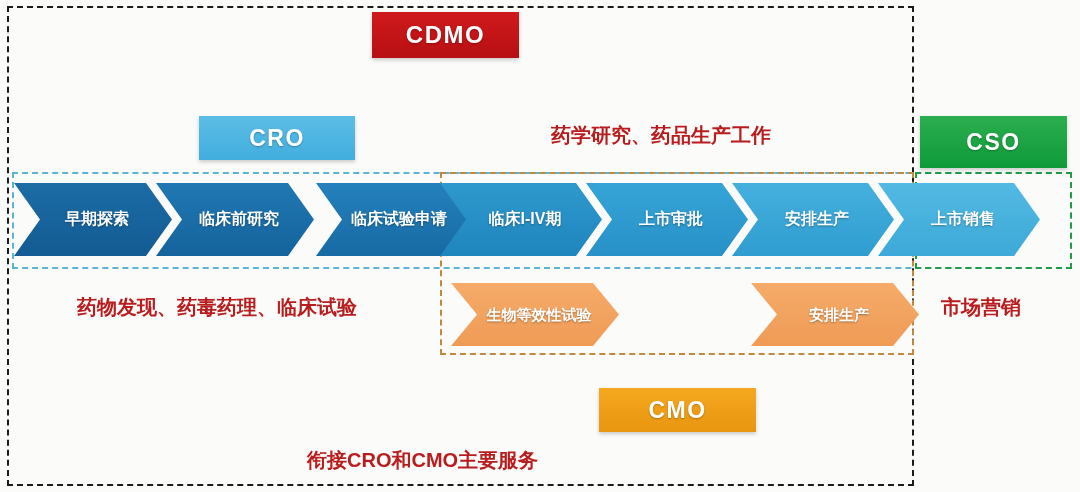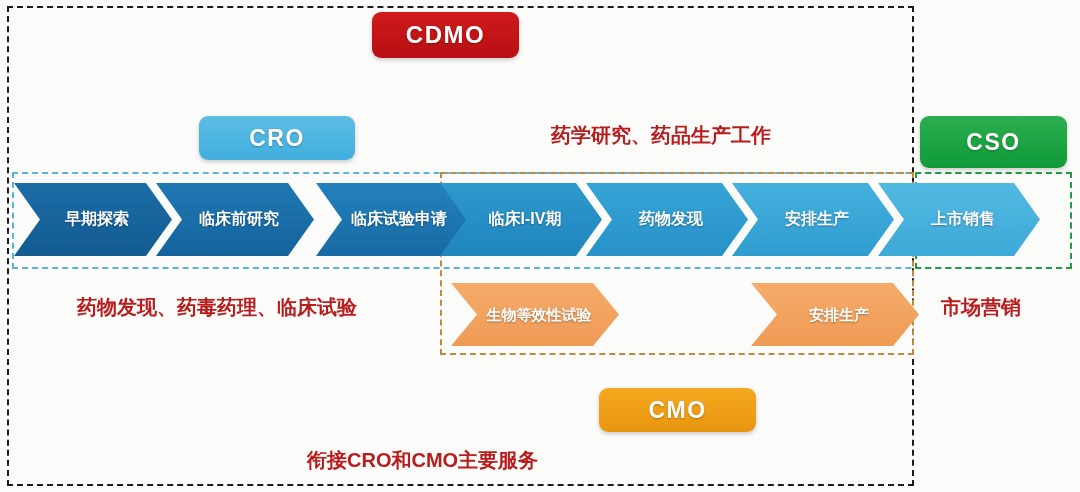--- a/index.html
+++ b/index.html
@@ -27,21 +27,21 @@
   }
   .region.cso{
     left:915px;top:172px;width:157px;height:97px;
     border:2.5px dashed #1f9c45;
   }
 
   
   .badge{
     position:absolute;box-sizing:border-box;
     display:flex;align-items:center;justify-content:center;
-    border-radius:9px;
+    border-radius:0;
     color:#ffffff;font-weight:bold;letter-spacing:1.5px;
     text-shadow:0 1px 2px rgba(0,0,0,.28);
     box-shadow:0 2px 4px rgba(0,0,0,.20);
   }
   .badge.cdmo{
     left:372px;top:12px;width:147px;height:46px;font-size:24px;
     background:linear-gradient(180deg,#cf1a1c 0%,#b70f13 100%);
   }
   .badge.cro{
     left:199px;top:116px;width:156px;height:44px;font-size:23px;
@@ -107,20 +107,20 @@
 
   <div class="caption cap-pharm">药学研究、药品生产工作</div>
   <div class="caption cap-right">市场营销</div>
   <div class="caption cap-left">药物发现、药毒药理、临床试验</div>
   <div class="caption cap-bottom">衔接CRO和CMO主要服务</div>
 
   <div class="chev blue-row b1" style="left:14px;width:158px;">早期探索</div>
   <div class="chev blue-row b2" style="left:156px;width:158px;">临床前研究</div>
   <div class="chev blue-row b3" style="left:316px;width:158px;">临床试验申请</div>
   <div class="chev blue-row b4" style="left:440px;width:162px;">临床I-IV期</div>
-  <div class="chev blue-row b5" style="left:586px;width:162px;">药物发现</div>
+  <div class="chev blue-row b5" style="left:586px;width:162px;">上市审批</div>
   <div class="chev blue-row b6" style="left:732px;width:162px;">安排生产</div>
   <div class="chev blue-row b7" style="left:878px;width:162px;">上市销售</div>
 
   <div class="chev orange-row o1" style="left:451px;width:168px;">生物等效性试验</div>
   <div class="chev orange-row o3" style="left:751px;width:168px;">安排生产</div>
 
 </div>
 
 </body></html>

